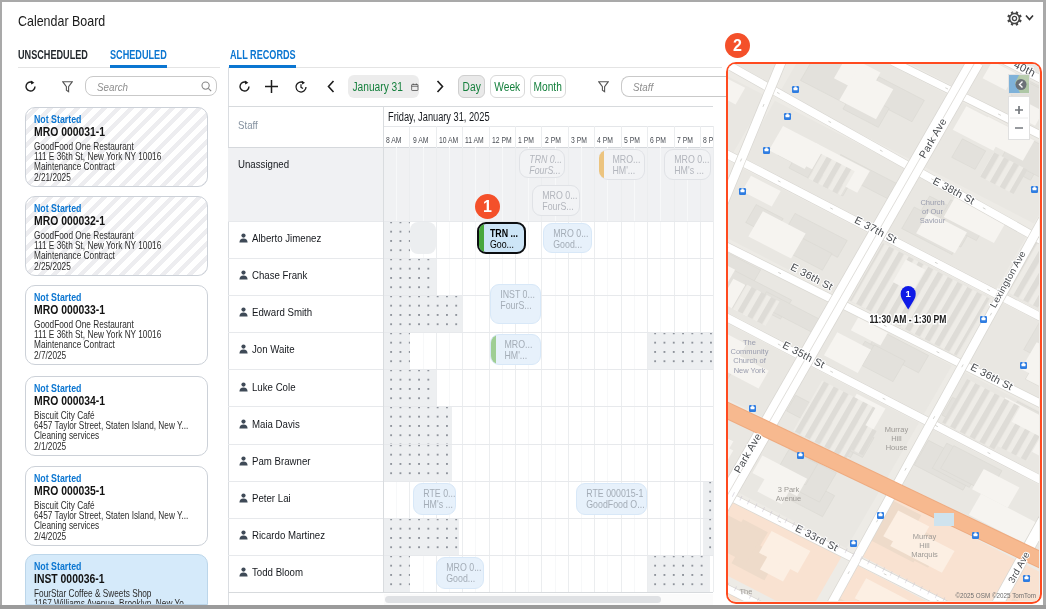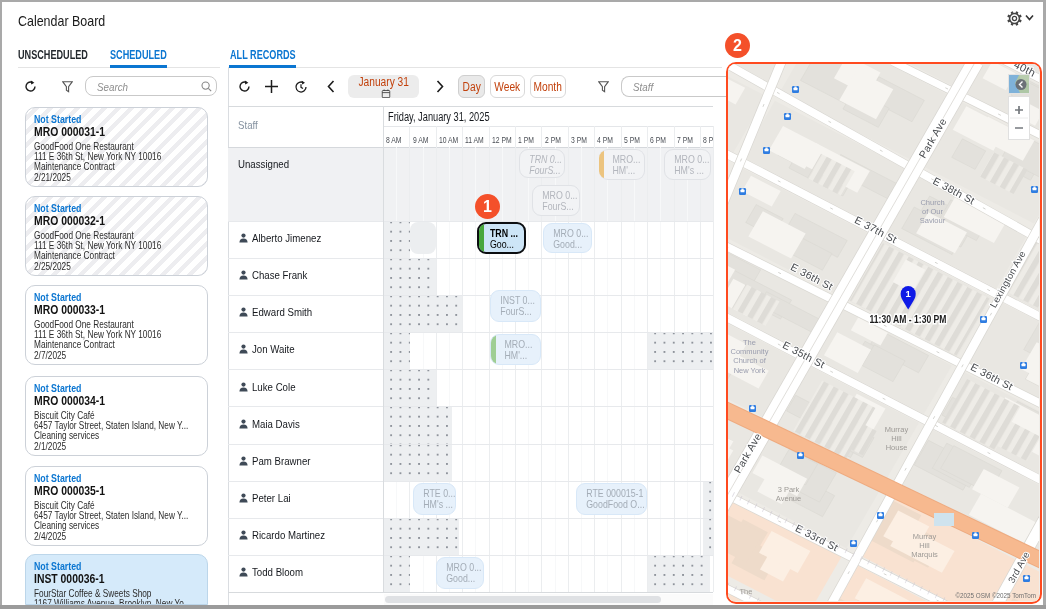--- a/index.html
+++ b/index.html
@@ -30,21 +30,21 @@
   .card.bluecard { background:#d5eafa; border-color:#bcd6ea; }
   .c-status { position:absolute; left:7.5px; top:4.5px; font-size:11px; font-weight:bold; color:#0b76d1; transform:scaleX(0.8); transform-origin:0 0; }
   .c-id { position:absolute; left:7.5px; top:15.5px; font-size:13px; font-weight:bold; color:#121212; transform:scaleX(0.8); transform-origin:0 0; }
   .c-body { position:absolute; left:7.5px; top:32.5px; font-size:10.6px; color:#2b2b2b; line-height:10.4px; white-space:nowrap; transform:scaleX(0.78); transform-origin:0 0; }
 
   
   #vdiv { left:228px; top:67px; width:1px; height:542px; background:#dadde1; }
 
   
   .bt { display:inline-block; transform:scaleX(0.85); }
-  .tbtn { top:75px; height:23px; border-radius:6px; font-size:12px; color:#c2410c; display:flex; align-items:center; justify-content:center;flex-direction:column; }
+  .tbtn { top:75px; height:23px; border-radius:6px; font-size:12px; color:#15803d; display:flex; align-items:center; justify-content:center; }
   #btn-date { left:348px; width:71px; background:#ececec; }
   #btn-day { left:458px; width:27px; background:#e9e9e9; border:1px solid #cfcfcf; }
   #btn-week { left:490px; width:35px; background:#fff; border:1px solid #d9d9d9; }
   #btn-month { left:530px; width:36px; background:#fff; border:1px solid #d9d9d9; }
   #staffinput { left:621px; top:76px; width:110px; height:21px; border:1px solid #c9c9c9; border-radius:8px 0 0 8px; border-right:none; }
   #staffph { left:633px; top:81px; font-size:11.5px; font-style:italic; color:#8d8d8d; transform:scaleX(0.85); transform-origin:0 0; }
 
   
   .gline-v { top:126px; width:1px; background:#ebedef; }
   .gline-vh { top:147px; width:1px; background:#f7f8f9; }
@@ -342,21 +342,21 @@
 
 <div class="abs ev" style="left:477px; top:222px; width:49px; height:32px; border:2.5px solid #0c0e11; border-radius:9px; background:#cde5f7; color:#000;">
     <div style="position:absolute; left:0; top:0; width:5px; height:100%; background:#46a73c;"></div>
     <div class="t" style="font-weight:bold; padding-left:13px;">TRN ...</div>
     <div class="t" style="padding-top:0; padding-left:13px;">Goo...</div>
   </div>
 <div class="abs ev ev-blue" style="left:543px; top:223px; width:49px; height:30px;">
     <div class="t">MRO 0...<br>Good...</div>
   </div>
 
-<div class="abs ev ev-blue" style="left:490px; top:290px; width:51px; height:32px;">
+<div class="abs ev ev-blue" style="left:490px; top:284px; width:51px; height:40px;">
     <div class="t">INST 0...<br>FourS...</div>
   </div>
 <div class="abs ev ev-blue" style="left:490px; top:334px; width:51px; height:31px;">
     <div style="position:absolute; left:0; top:0; width:5.4px; height:100%; background:#9fce94;"></div>
     <div class="t" style="padding-left:16px;">MRO...<br>HM'...</div>
   </div>
 <div class="abs ev ev-blue" style="left:413px; top:483px; width:43px; height:32px;">
     <div class="t">RTE 0...<br>HM's ...</div>
   </div>
 <div class="abs ev ev-blue" style="left:576px; top:483px; width:71px; height:32px;">

